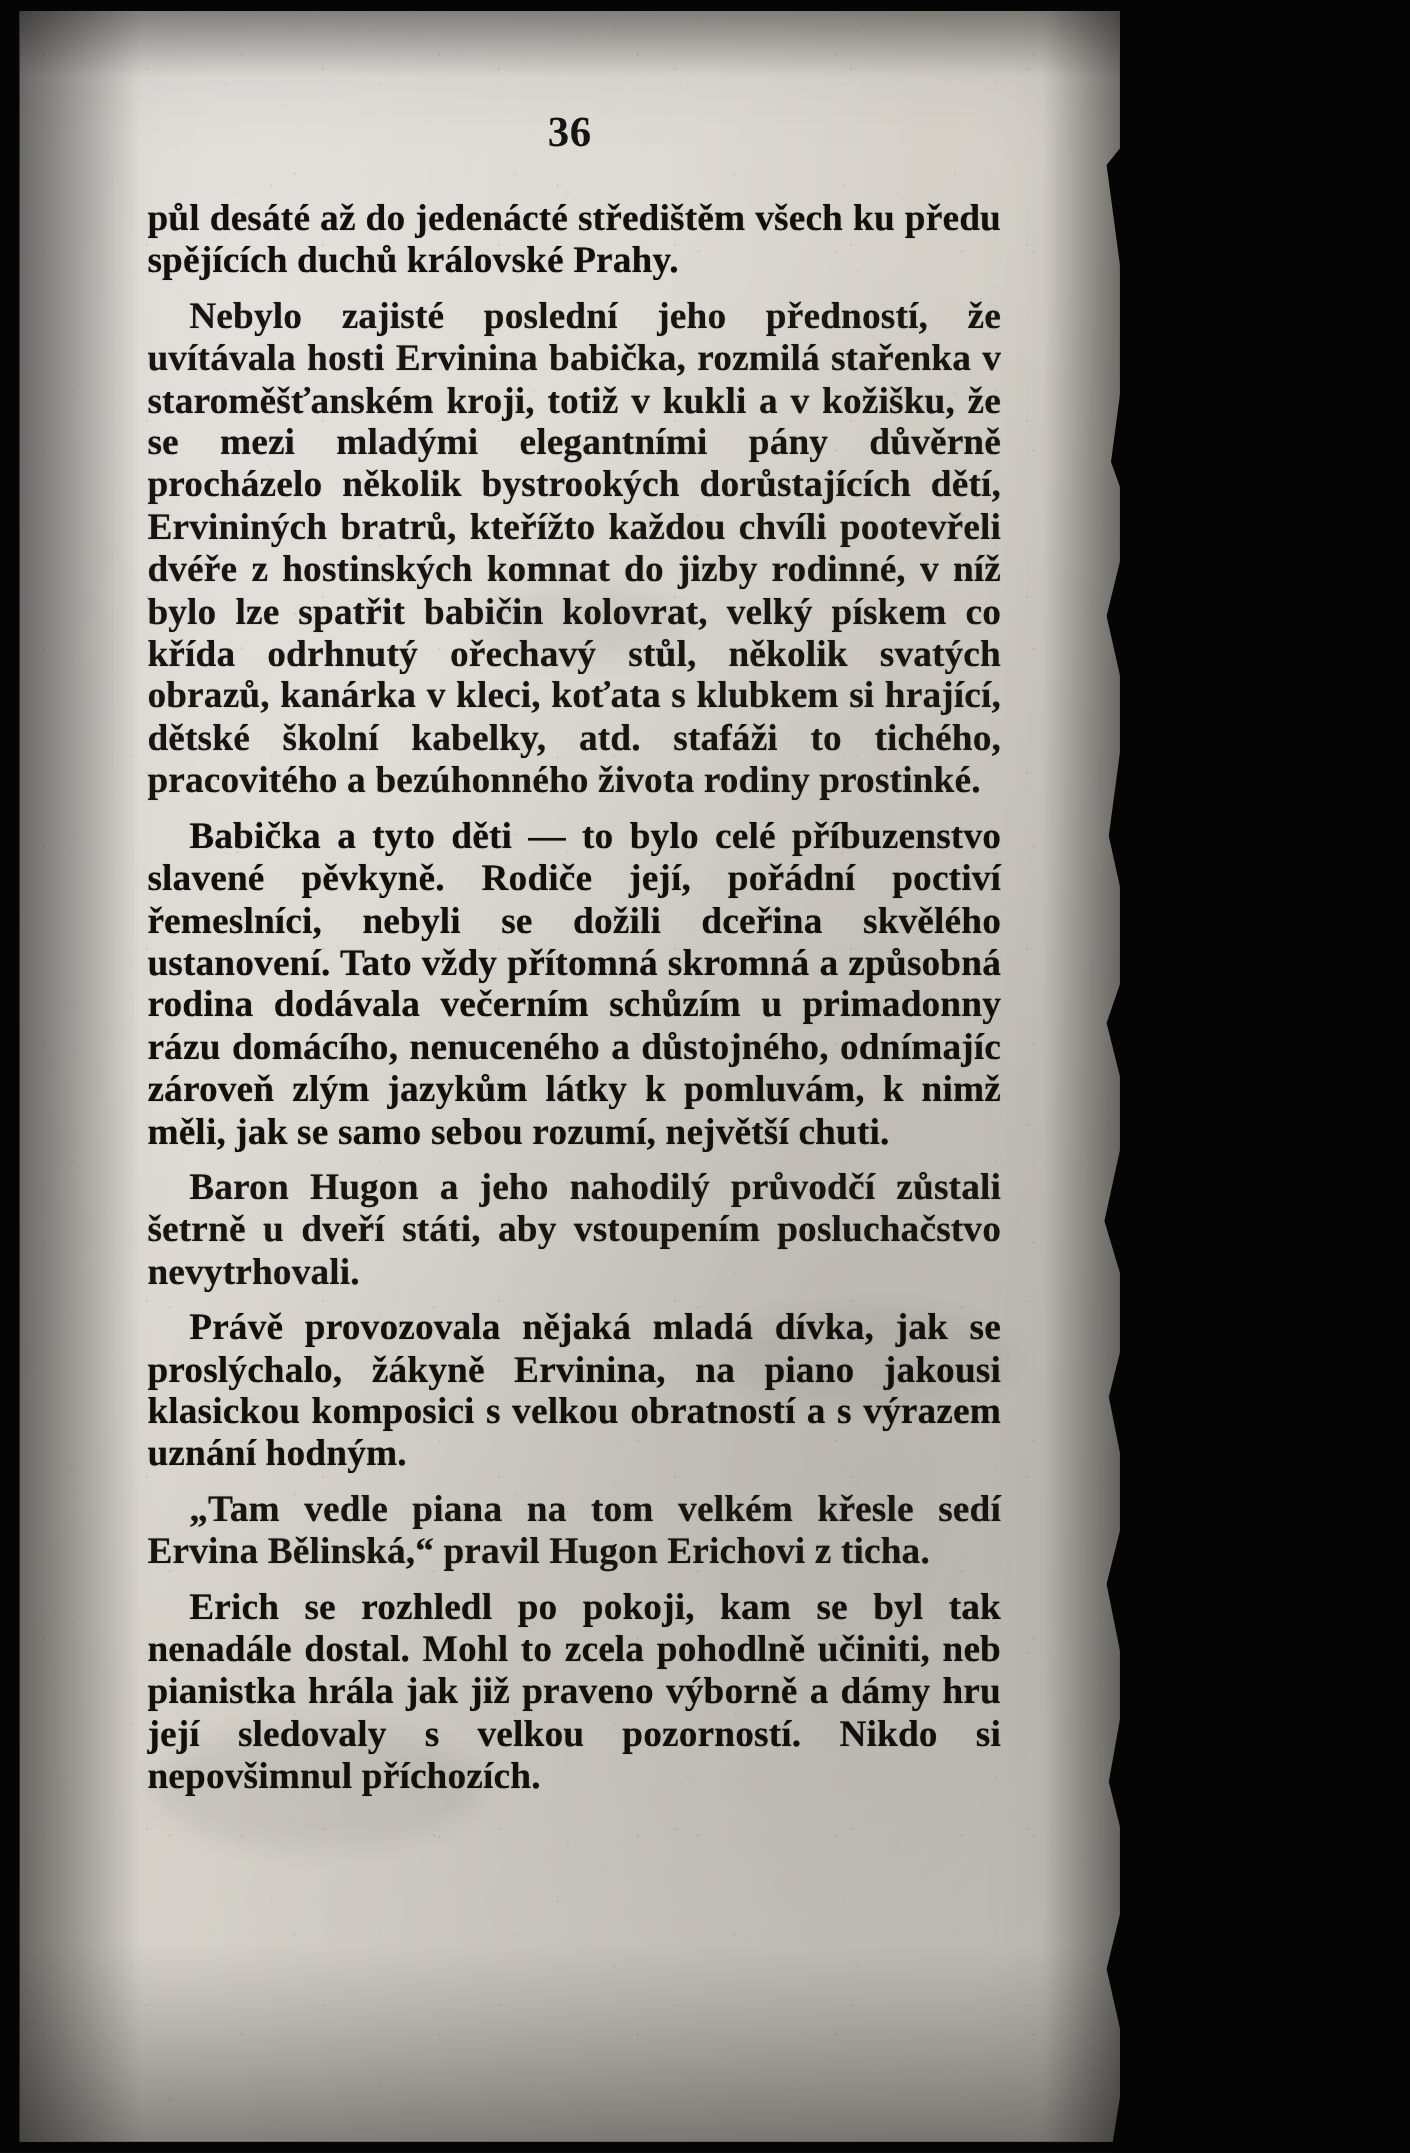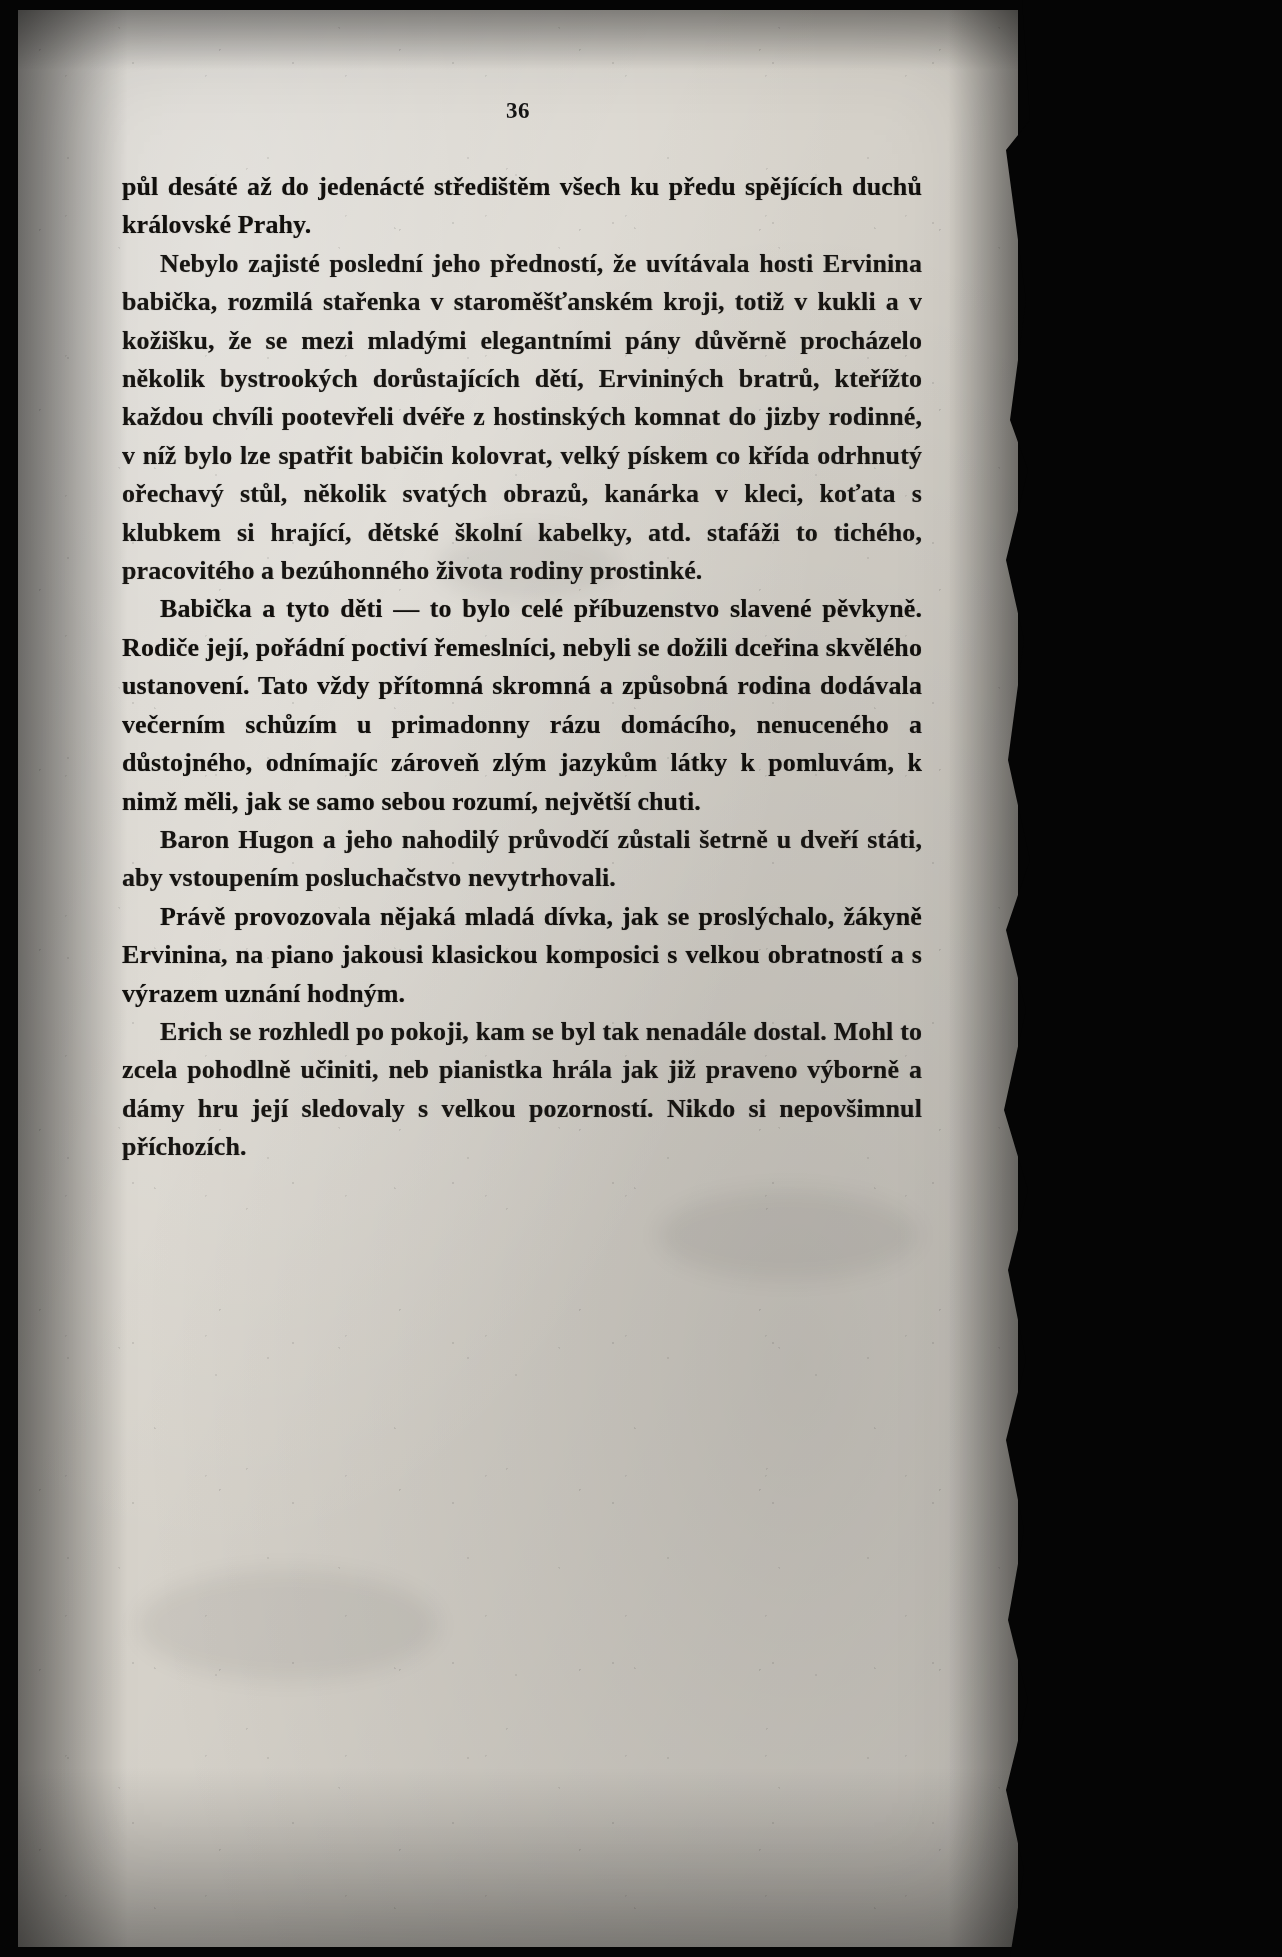--- a/index.html
+++ b/index.html
@@ -97,37 +97,37 @@
     pointer-events: none;
   }
 
   
   .folio {
     position: absolute;
     top: 88px;
     left: 0;
     width: 1000px;
     text-align: center;
-    font-size: 23px;
+    font-size: 39px;
     font-weight: 700;
     color: #141414;
     letter-spacing: 0.5px;
   }
 
   
   .text-col {
     position: absolute;
     left: 104px;
     top: 158px;
     width: 800px;
   }
 
   p.para {
-    margin: 0;
-    font-size: 26px;
+    margin: 12px;
+    font-size: 34px;
     line-height: 38.4px;
     color: #15130f;
     text-align: justify;
     text-justify: inter-word;
     font-weight: 700;
     letter-spacing: 0.1px;
     text-shadow: 0 0 1px rgba(0,0,0,0.45);
     font-family: Liberation Serif, serif;
     -webkit-font-smoothing: none;
   }
@@ -159,20 +159,21 @@
     <div class="blotch" style="left:420px; top:520px; width:180px; height:70px;"></div>
 
     <div class="folio">36</div>
 
     <div class="text-col">
       <p class="para">půl desáté až do jedenácté středištěm všech ku předu spějících duchů královské Prahy.</p>
       <p class="para indent">Nebylo zajisté poslední jeho předností, že uvítávala hosti Ervinina babička, rozmilá stařenka v staroměšťanském kroji, totiž v kukli a v kožišku, že se mezi mladými elegantními pány důvěrně procházelo několik bystrookých dorůstajících dětí, Ervininých bratrů, kteřížto každou chvíli pootevřeli dvéře z hostinských komnat do jizby rodinné, v níž bylo lze spatřit babičin kolovrat, velký pískem co křída odrhnutý ořechavý stůl, několik svatých obrazů, kanárka v kleci, koťata s klubkem si hrající, dětské školní kabelky, atd. stafáži to tichého, pracovitého a bezúhonného života rodiny prostinké.</p>
       <p class="para indent">Babička a tyto děti — to bylo celé příbuzenstvo slavené pěvkyně. Rodiče její, pořádní poctiví řemeslníci, nebyli se dožili dceřina skvělého ustanovení. Tato vždy přítomná skromná a způsobná rodina dodávala večerním schůzím u primadonny rázu domácího, nenuceného a důstojného, odnímajíc zároveň zlým jazykům látky k pomluvám, k nimž měli, jak se samo sebou rozumí, největší chuti.</p>
       <p class="para indent">Baron Hugon a jeho nahodilý průvodčí zůstali šetrně u dveří státi, aby vstoupením posluchačstvo nevytrhovali.</p>
       <p class="para indent">Právě provozovala nějaká mladá dívka, jak se proslýchalo, žákyně Ervinina, na piano jakousi klasickou komposici s velkou obratností a s výrazem uznání hodným.</p>
+      <p class="para indent">„Tam vedle piana na tom velkém křesle sedí Ervina Bělinská,“ pravil Hugon Erichovi z ticha.</p>
       <p class="para indent">Erich se rozhledl po pokoji, kam se byl tak nenadále dostal. Mohl to zcela pohodlně učiniti, neb pianistka hrála jak již praveno výborně a dámy hru její sledovaly s velkou pozorností. Nikdo si nepovšimnul příchozích.</p>
     </div>
 
     <div class="grain"></div>
     <div class="gutter-shadow"></div>
     <div class="right-shadow"></div>
     <div class="top-shadow"></div>
     <div class="bottom-shadow"></div>
   </div>
 

